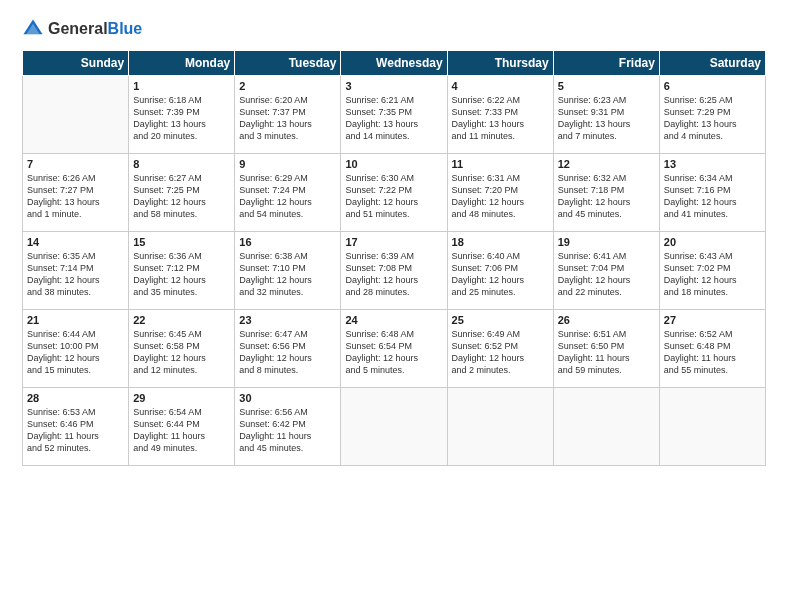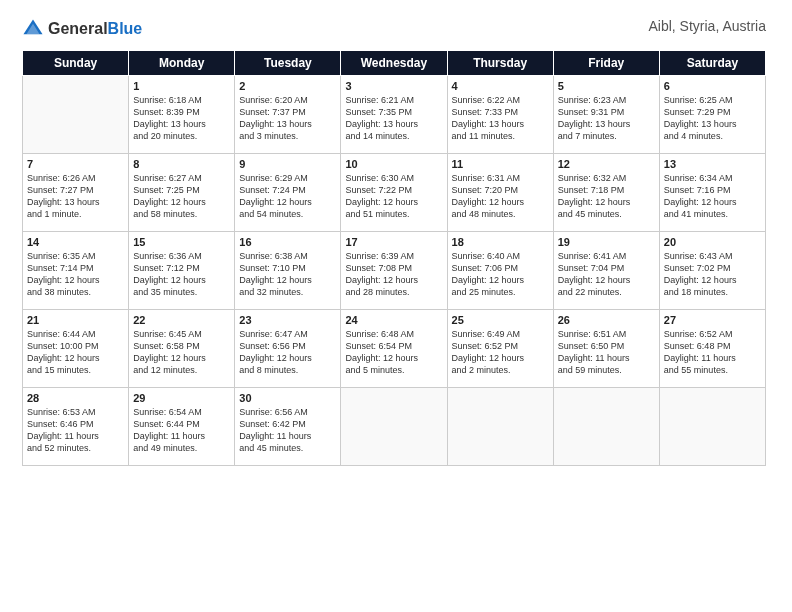--- a/index.html
+++ b/index.html
@@ -55,26 +55,26 @@
     .cal-subtitle {
       font-size: 14px;
       color: #555;
     }
     table {
       width: 100%;
       border-collapse: collapse;
       table-layout: fixed;
     }
     thead tr th {
-      background: #0f172a;
+      background: #0c4a6e;
       color: #fff;
       font-size: 12px;
       font-weight: bold;
       padding: 5px 4px;
-      text-align: center;
+      text-align: right;
       border: 1px solid #fff;
     }
     tbody tr td {
       border: 1px solid #ccc;
       vertical-align: top;
       padding: 4px 4px 3px 4px;
       font-size: 9.5px;
       color: #333;
       height: 78px;
     }
@@ -104,21 +104,20 @@
         <polygon points="15,2 28,22 2,22" fill="#1a6fc4"></polygon>
         <polygon points="15,8 24,22 6,22" fill="#fff" opacity="0.3"></polygon>
       </svg>
       <div>
         <div>
           <span class="logo-text-general">General</span><span class="logo-text-blue">Blue</span>
         </div>
       </div>
     </div>
     <div class="title-block">
-      <div class="cal-subtitle">Aibl, Styria, Austria</div>
     </div>
   </div>
 
   <table>
     <thead>
       <tr>
         <th>Sunday</th>
         <th>Monday</th>
         <th>Tuesday</th>
         <th>Wednesday</th>
@@ -126,21 +125,21 @@
         <th>Friday</th>
         <th>Saturday</th>
       </tr>
     </thead>
     <tbody id="cal-body">
     <tr>
           <td class="empty-cell"></td>
           <td>
             <span class="day-num">1</span>
             <div class="cell-text">Sunrise: 6:18 AM</div>
-            <div class="cell-text">Sunset: 8:39 PM</div>
+            <div class="cell-text">Sunset: 7:39 PM</div>
             <div class="cell-text">Daylight: 13 hours</div>
             <div class="cell-text">and 20 minutes.</div>
           </td>
           <td>
             <span class="day-num">2</span>
             <div class="cell-text">Sunrise: 6:20 AM</div>
             <div class="cell-text">Sunset: 7:37 PM</div>
             <div class="cell-text">Daylight: 13 hours</div>
             <div class="cell-text">and 3 minutes.</div>
           </td>

